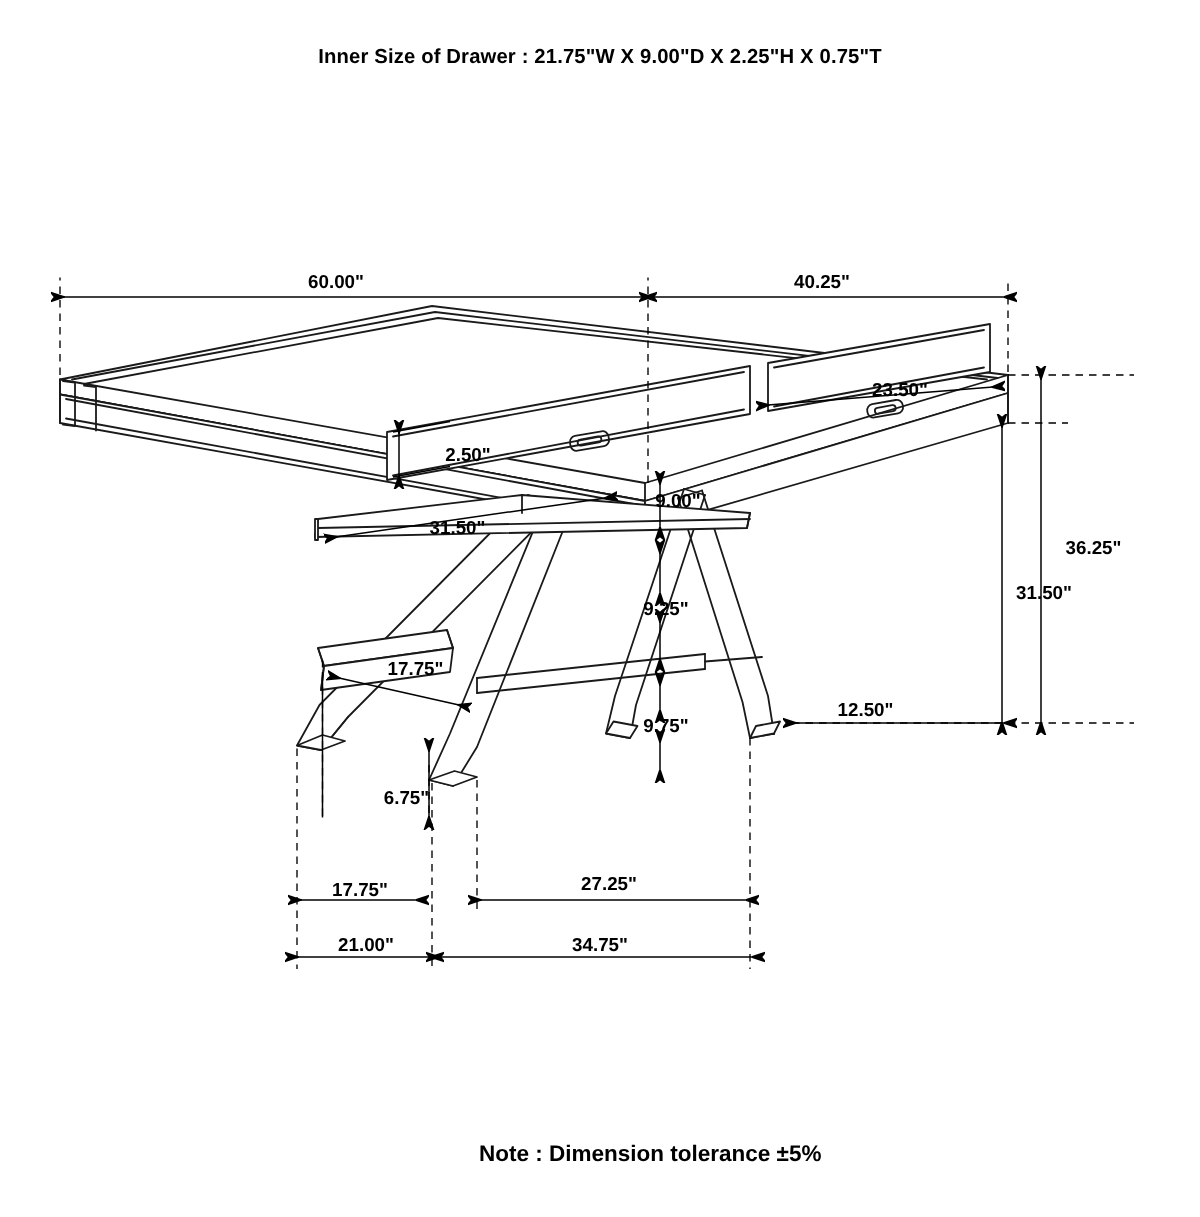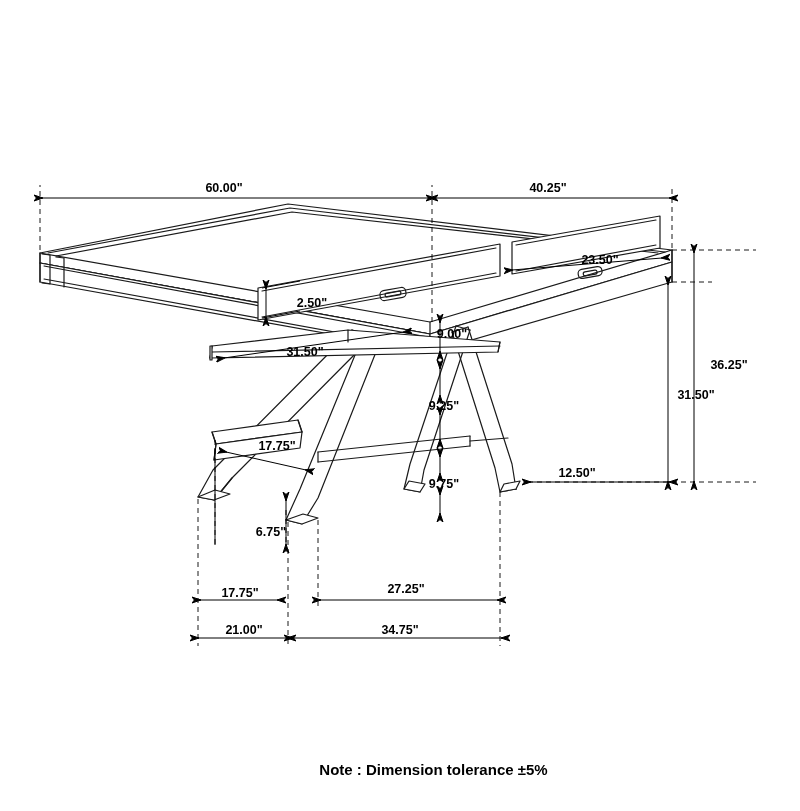--- a/index.html
+++ b/index.html
@@ -51,20 +51,21 @@
     font-size: 12.5px;
     font-weight: bold;
     fill: #000;
   }
 </style>
 </head>
 <body>
 
 <div id="stage">
 
+  <div class="title">Inner Size of Drawer : 21.75"W X 9.00"D X 2.25"H X 0.75"T</div>
 
   <svg id="drawing" width="800" height="811" viewBox="0 0 800 811">
     <g fill="none" stroke="#1a1a1a" stroke-width="1.2" stroke-linejoin="round" stroke-linecap="round">
 
       <polygon points="40,253 288,204 672,250 430,322" fill="#ffffff"></polygon>
       <polyline points="40,253 40,263 430,334 430,322"></polyline>
       <polyline points="430,334 672,262 672,250"></polyline>
       <polyline points="40,263 430,334"></polyline>
 
       <polyline points="48,253 290,208 665,252"></polyline>

